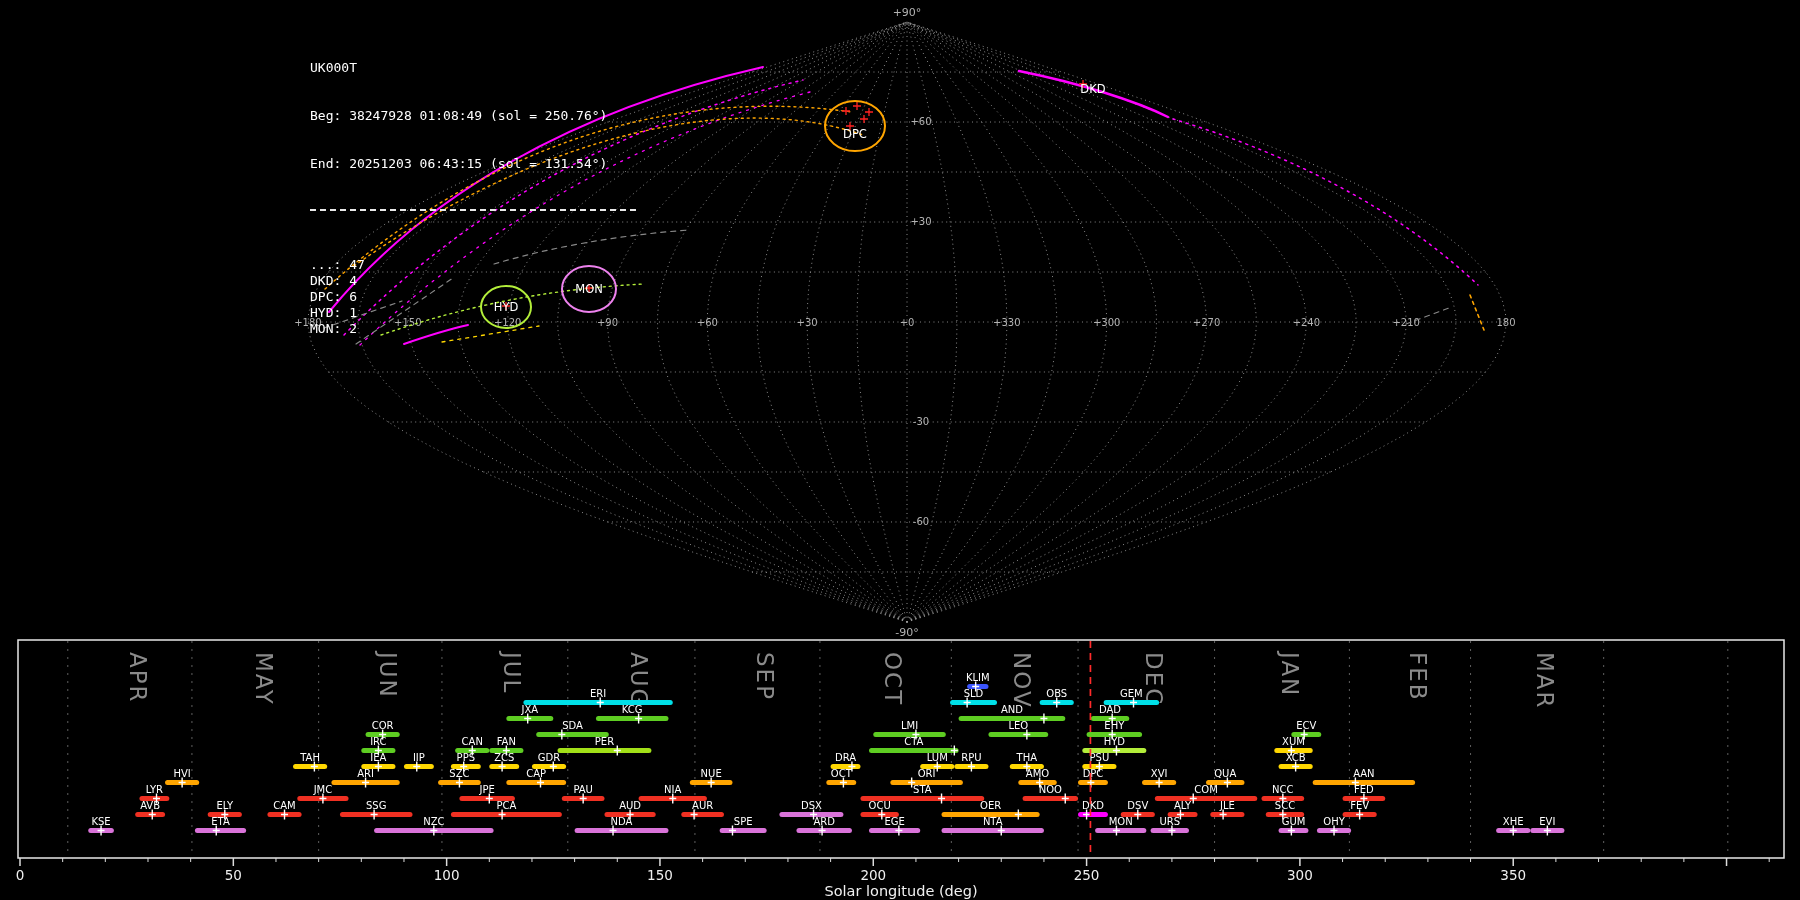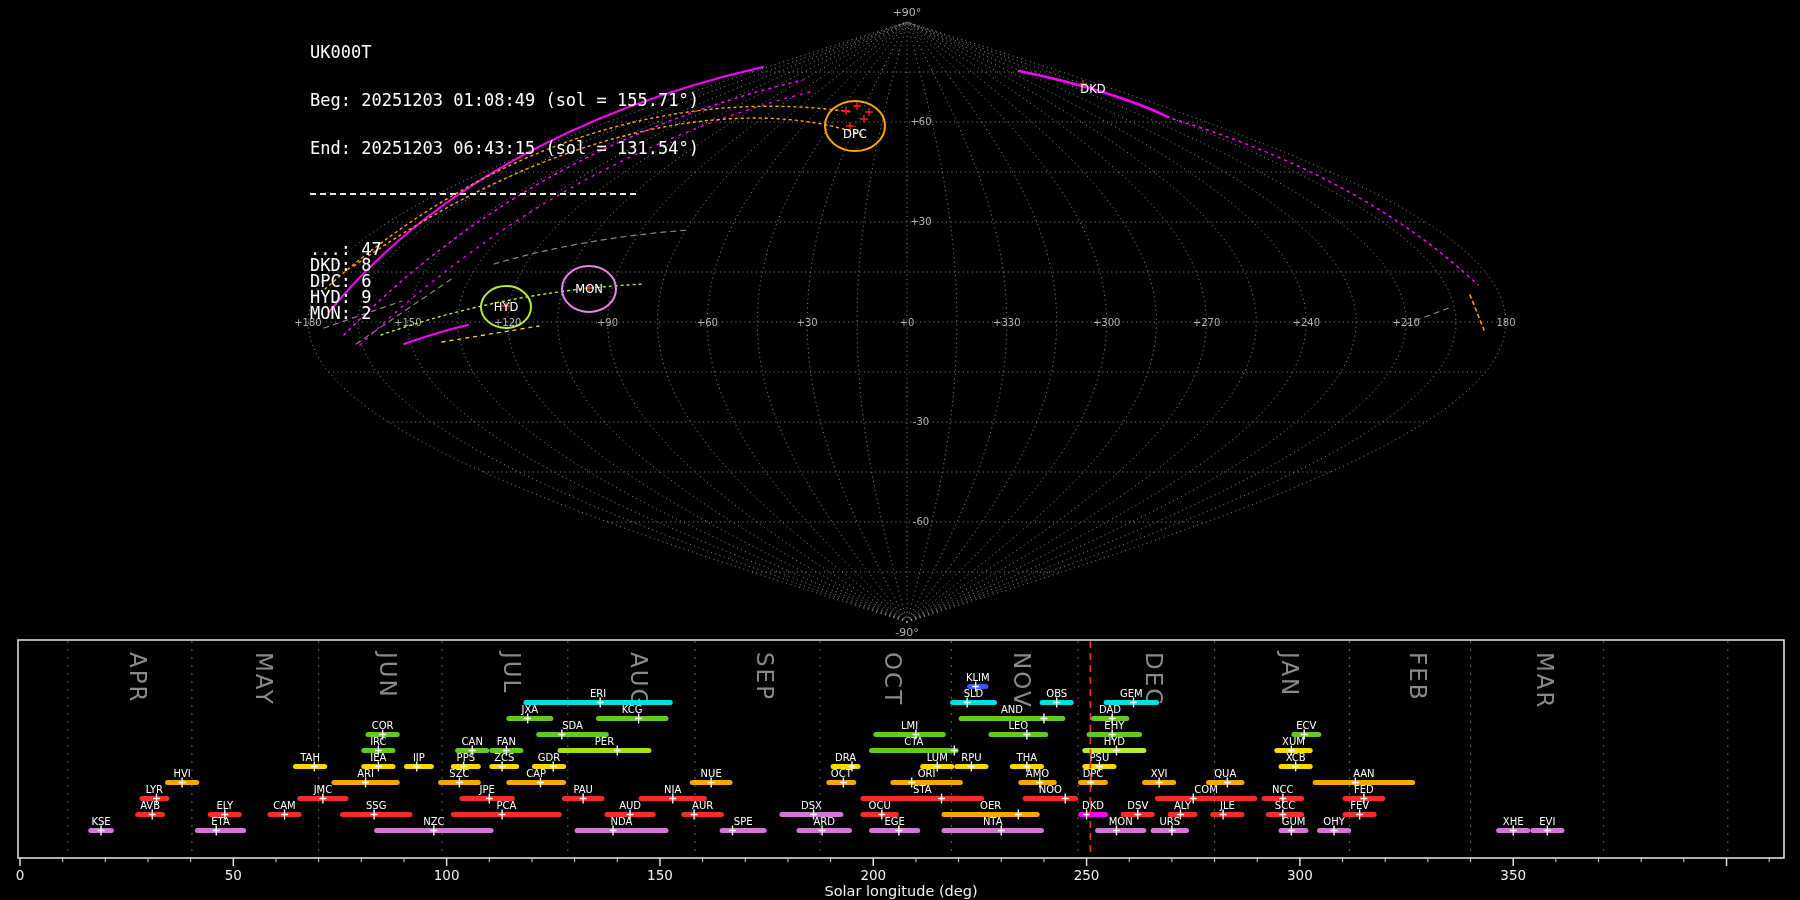--- a/index.html
+++ b/index.html
@@ -1,21 +1,21 @@
 <!DOCTYPE html>
 <html><head>
 <meta charset="utf-8">
 <style>
   html,body{margin:0;padding:0;background:#000;}
   body{width:1800px;height:900px;overflow:hidden;font-family:"DejaVu Sans",sans-serif;}
   .stage{position:relative;width:1684px;height:900px;background:#000;}
   svg{position:absolute;left:0;top:0;}
   svg text{font-family:"DejaVu Sans",sans-serif;}
-  .info{position:absolute;left:310px;top:12px;color:#fff;
-        font-family:"DejaVu Sans Mono",monospace;font-size:17px;line-height:16px;
+  .info{position:absolute;left:310px;top:28px;color:#fff;
+        font-family:"DejaVu Sans Mono",monospace;font-size:13px;line-height:16px;
         white-space:pre;z-index:5;}
   .info .sep{width:326px;border-top:2px dashed #e8e8e8;margin:5px 0 14px;}
 </style>
 </head>
 <body>
 
 <div class="stage">
   <svg id="plot" width="1800" height="900" viewBox="0 0 1800 900">
       <line x1="751.957039221786" y1="571.975" x2="1062.042960778214" y2="571.975" stroke="#999999" stroke-width="1" stroke-dasharray="1 3.5" opacity="0.9"></line>
       <line x1="607.48" y1="521.98" x2="1206.52" y2="521.98" stroke="#999999" stroke-width="1" stroke-dasharray="1 3.5" opacity="0.9"></line>
@@ -436,18 +436,18 @@
       <text x="659.951573849879" y="880" fill="#f0f0f0" font-size="13.5" text-anchor="middle">150</text>
       <text x="873.2687651331719" y="880" fill="#f0f0f0" font-size="13.5" text-anchor="middle">200</text>
       <text x="1086.5859564164648" y="880" fill="#f0f0f0" font-size="13.5" text-anchor="middle">250</text>
       <text x="1299.903147699758" y="880" fill="#f0f0f0" font-size="13.5" text-anchor="middle">300</text>
       <text x="1513.2203389830509" y="880" fill="#f0f0f0" font-size="13.5" text-anchor="middle">350</text>
       <text x="901" y="896" fill="#f0f0f0" font-size="14.5" text-anchor="middle">Solar longitude (deg)</text>
     </svg>
 
   <div class="info">
     <div>UK000T</div>
-    <div>Beg: 20251203 01:08:49 (sol = 155.71°)</div>
+    <div>Beg: 38247928 01:08:49 (sol = 250.76°)</div>
     <div>End: 20251203 06:43:15 (sol = 131.54°)</div>
     <div class="sep"></div>
-    <div id="counts"><div>...: 47</div><div>DKD: 8</div><div>DPC: 6</div><div>HYD: 9</div><div>MON: 2</div></div>
+    <div id="counts"><div>...: 47</div><div>DKD: 4</div><div>DPC: 6</div><div>HYD: 1</div><div>MON: 2</div></div>
   </div>
 </div>
 
 </body></html>

